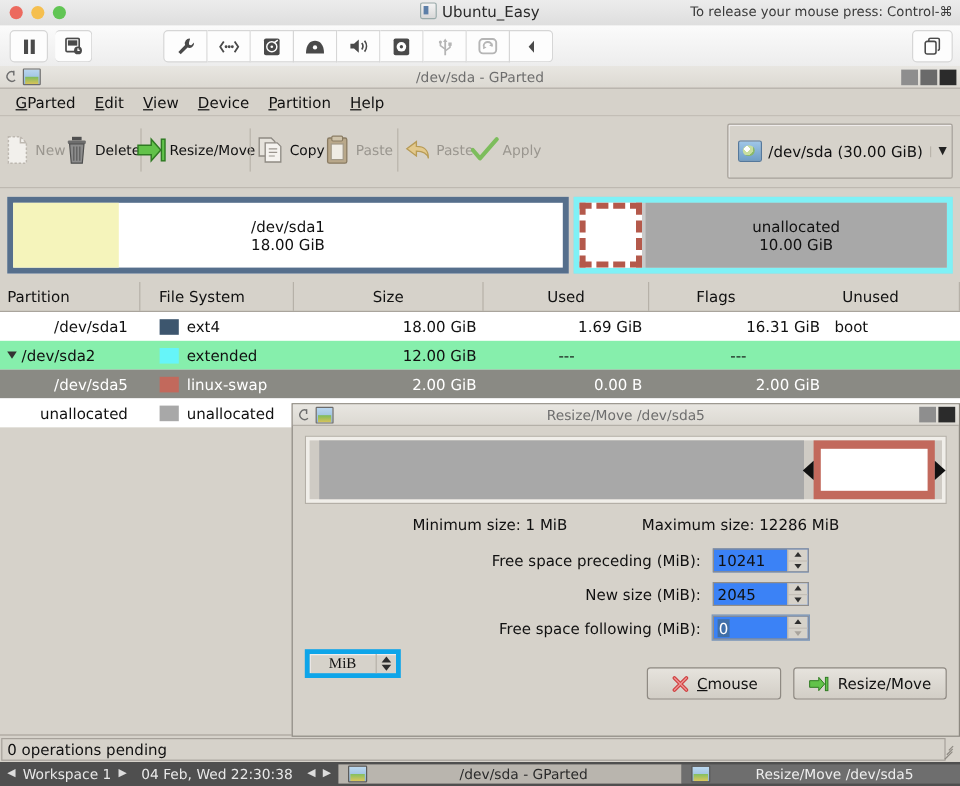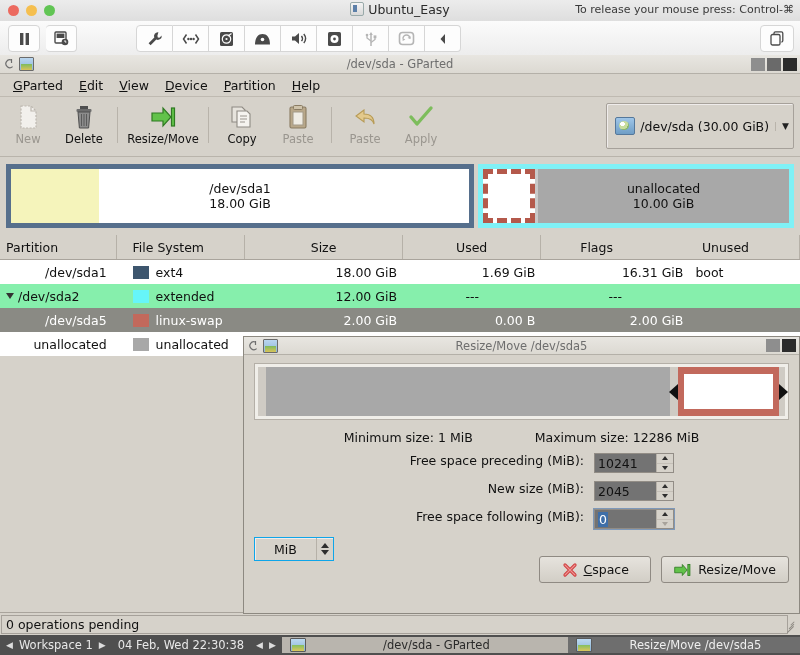--- a/index.html
+++ b/index.html
@@ -99,21 +99,21 @@
   }
   .gp-menu-item{padding:2px 7px;font-size:12.5px;color:#111;}
   .gp-menu-item u{text-decoration:underline;}
 
   
   .gp-toolbar{
     height:57px;background:#d6d2ca;border-bottom:1px solid #b9b4ab;
     display:flex;align-items:flex-start;position:relative;padding-top:2px;
   }
   .gp-tool{
-    width:56px;height:52px;display:flex;flex-direction:column;
+    width:56px;height:52px;display:flex;flex-direction:row;
     align-items:center;justify-content:center;gap:2px;font-size:11.5px;color:#111;
   }
   .gp-tool.wide{width:80px;}
   .gp-tool.dis{color:#9a968f;}
   .gp-sep{width:1px;height:36px;background:#b8b3aa;margin:8px 5px 0 5px;}
   .gp-icon{width:26px;height:26px;position:relative;}
 
   .dev-select{
     position:absolute;right:6px;top:6px;height:44px;
     display:flex;align-items:center;
@@ -244,27 +244,27 @@
     position:absolute;right:0px;top:50%;margin-top:-8px;width:0;height:0;
     border-top:8px solid transparent;border-bottom:8px solid transparent;
     border-left:9px solid #111;
   }
   .dlg-minmax{
     display:flex;justify-content:center;gap:62px;margin-top:10px;
     font-size:12.5px;color:#111;
   }
 
   .dlg-fields{margin-top:8px;}
-  .fld-row{display:flex;height:28px;}
+  .fld-row{display:flex;align-items:center;height:28px;}
   .fld-label{
     width:340px;text-align:right;padding-right:10px;font-size:12.5px;color:#111;
     box-sizing:border-box;
   }
   .spin{
-    width:80px;height:20px;display:flex;background:#737373;
+    width:80px;height:20px;display:flex;background:#3b82f6;
     border:1px solid #928d86;box-sizing:border-box;
   }
   .spin .val{
     flex:1;display:flex;align-items:center;padding-left:3px;
     font-size:12.5px;color:#111;
   }
   .spin .val.seltext{}
   .spin .val.seltext span{background:#3f6fa8;color:#fff;padding:0 1px;}
   .spin .btns{
     width:16px;border-left:1px solid #b6b1a8;background:#d6d2ca;
@@ -275,22 +275,23 @@
   .spin .btns i:before{
     content:"";position:absolute;left:50%;top:50%;margin-left:-3px;margin-top:-2px;
     width:0;height:0;border-left:3px solid transparent;border-right:3px solid transparent;
   }
   .spin .btns i.up:before{border-bottom:4px solid #2e2e2e;}
   .spin .btns i.down:before{border-top:4px solid #2e2e2e;}
   .spin .btns i.dim.down:before{border-top-color:#a8a39c;}
 
   .combo{
     width:80px;height:24px;display:flex;align-items:center;
-    background:#d6d2ca;border:1px solid #0ea5e9;box-sizing:border-box;
+    background:#d6d2ca;border:4px solid #0ea5e9;box-sizing:border-box;
     box-shadow:inset 1px 1px 0 #efeceb;
+    font-family:Liberation Serif, serif;
   }
   .combo .cval{flex:1;text-align:center;font-size:12.5px;color:#111;}
   .combo .carr{
     width:16px;border-left:1px solid #b6b1a8;height:100%;
     display:flex;flex-direction:column;align-items:center;justify-content:center;gap:2px;
   }
   .combo .carr i{width:0;height:0;border-left:4px solid transparent;border-right:4px solid transparent;}
   .combo .carr i.u{border-bottom:5px solid #2e2e2e;}
   .combo .carr i.d{border-top:5px solid #2e2e2e;}
 
@@ -727,21 +728,21 @@
 
       </div>
     </div>
 
     <div class="dlg-actions">
       <div class="dlg-btn">
         <svg width="16" height="16" viewBox="0 0 16 16">
           <path d="M3 3 L13 13 M13 3 L3 13" stroke="#cf4040" stroke-width="3.2" stroke-linecap="round"></path>
           <path d="M3 3 L13 13 M13 3 L3 13" stroke="#f09494" stroke-width="1.1" stroke-linecap="round"></path>
         </svg>
-        <span><u>C</u><span>space</span></span>
+        <span><u>C</u><span>mouse</span></span>
       </div>
       <div class="dlg-btn">
         <svg width="18" height="16" viewBox="0 0 26 22">
           <path d="M1 7 H12 V3 L19 11 L12 19 V15 H1 Z" fill="#62c24a" stroke="#2f7a22" stroke-width="1.2"></path>
           <rect x="20" y="3" width="3" height="16" fill="#62c24a" stroke="#2f7a22" stroke-width="1.2"></rect>
         </svg>
         <span>Resize/Move</span>
       </div>
     </div>
   </div>

